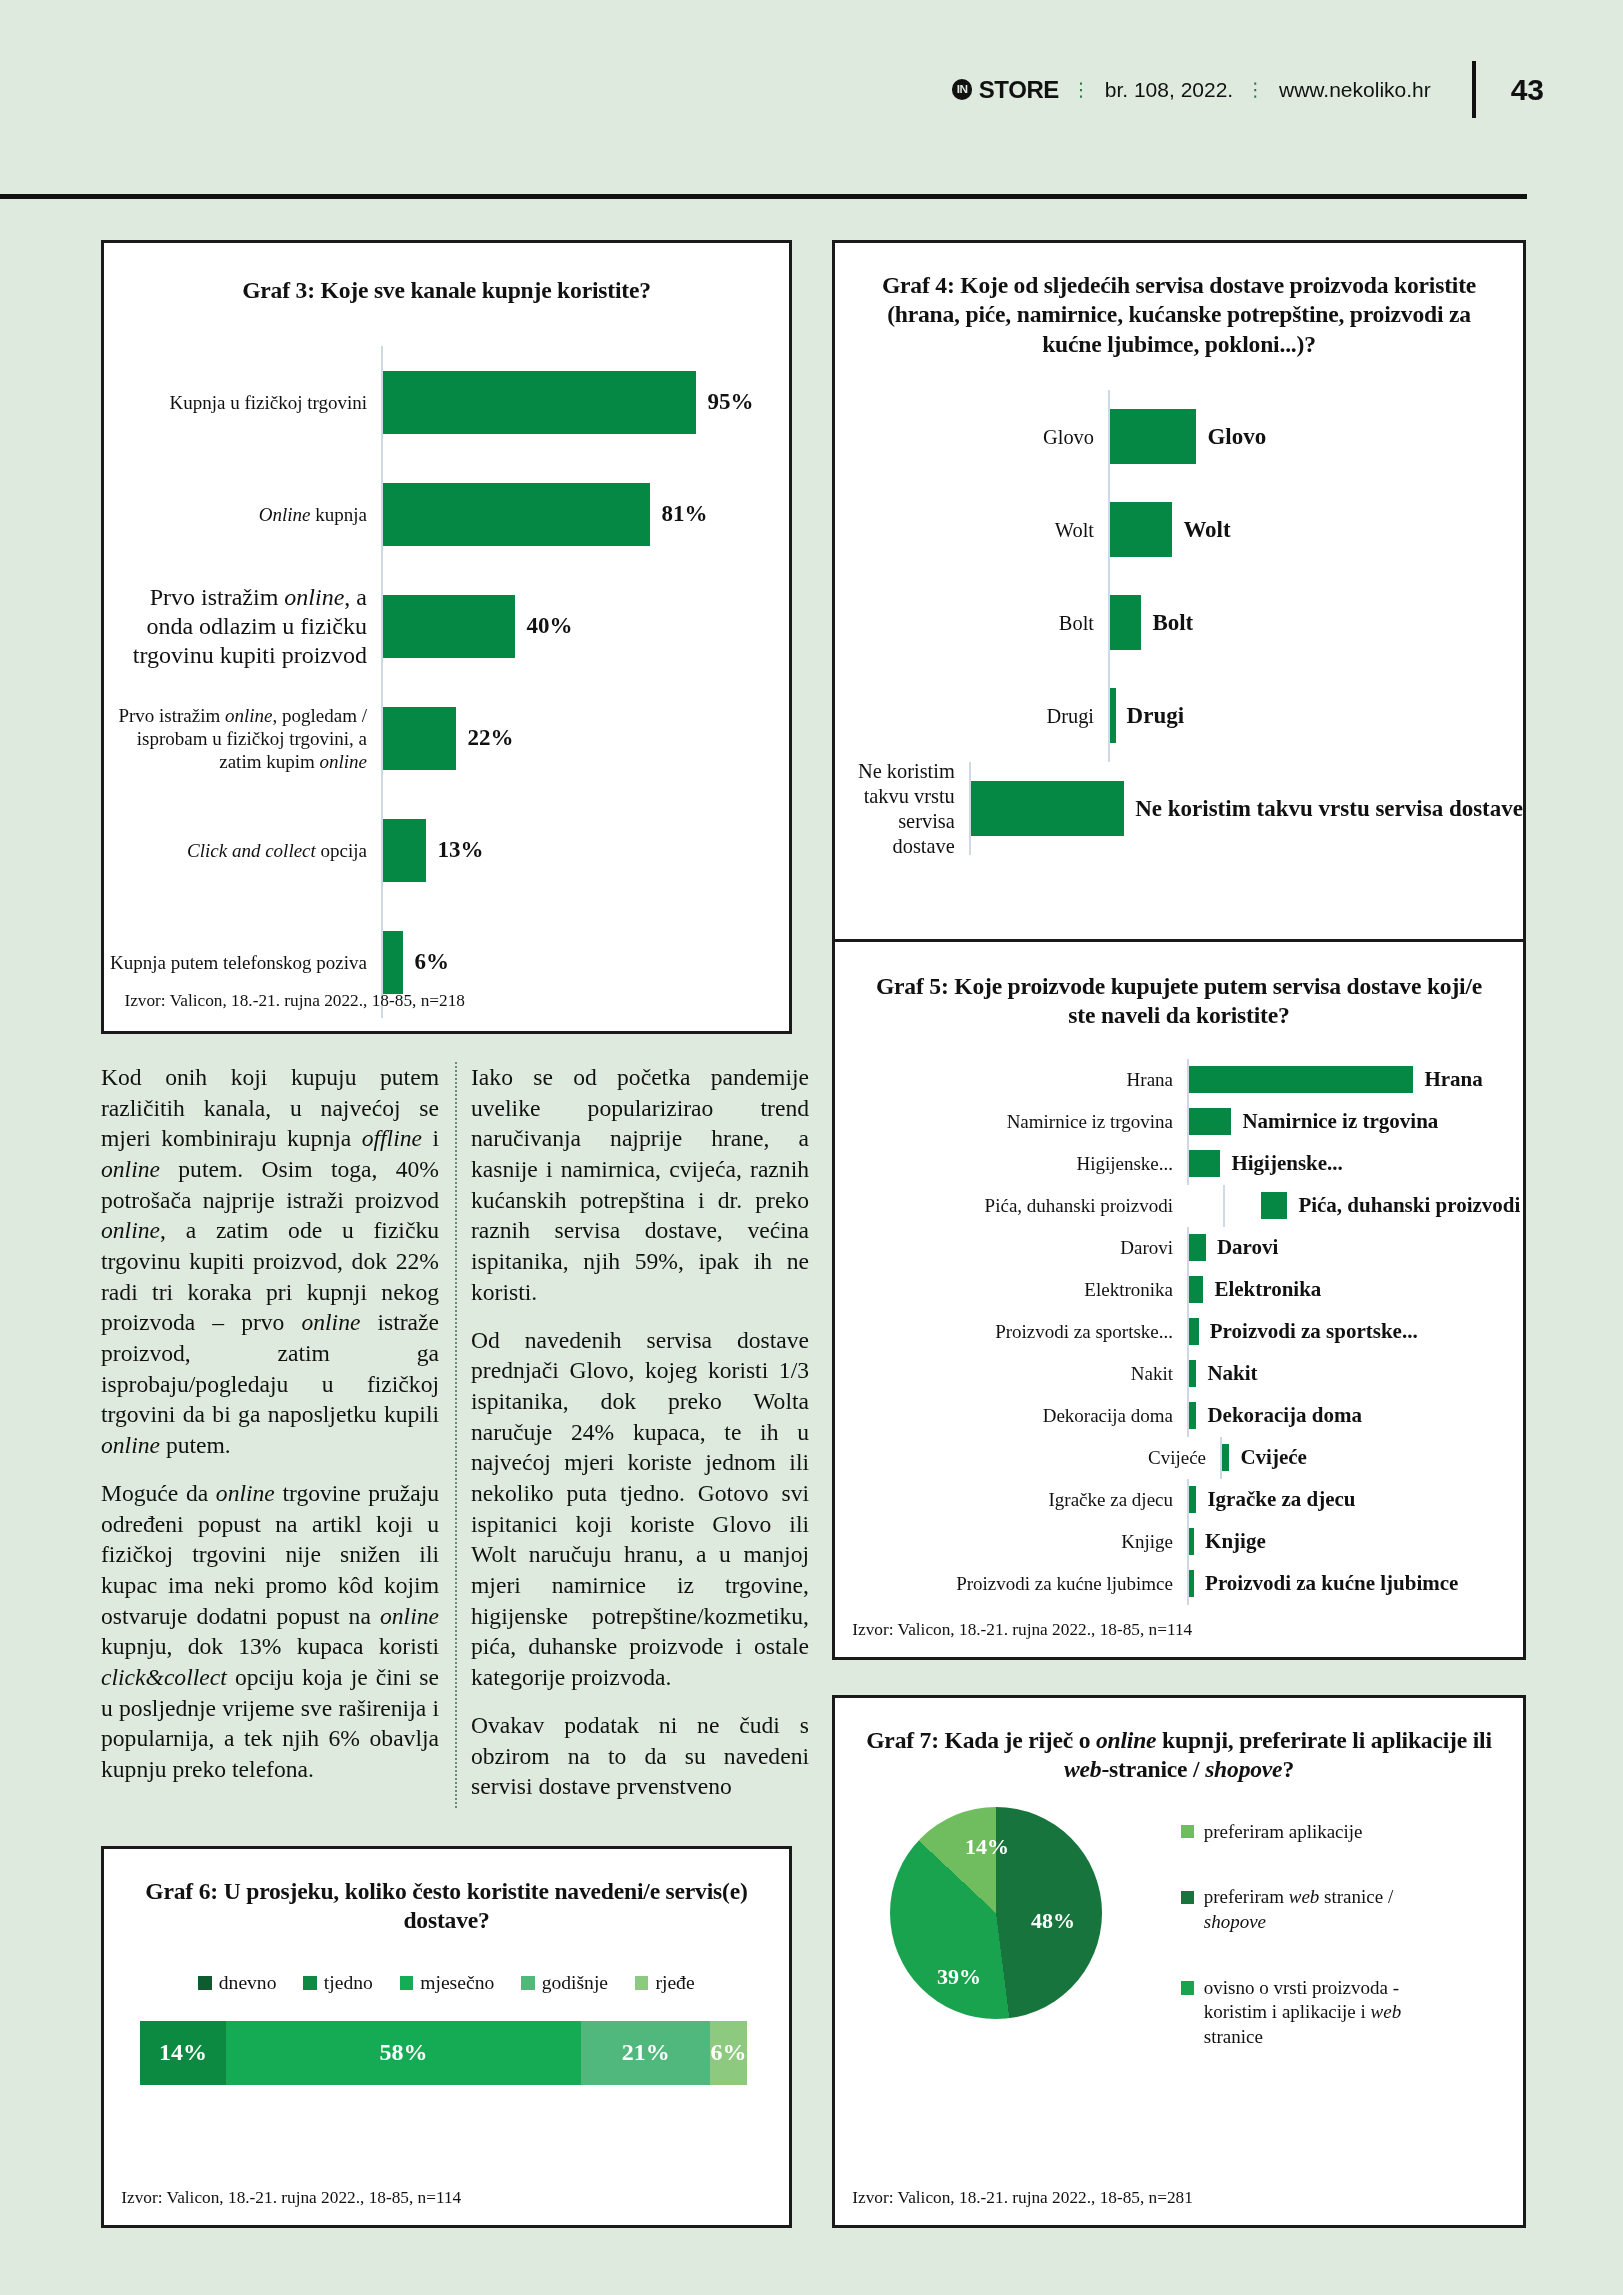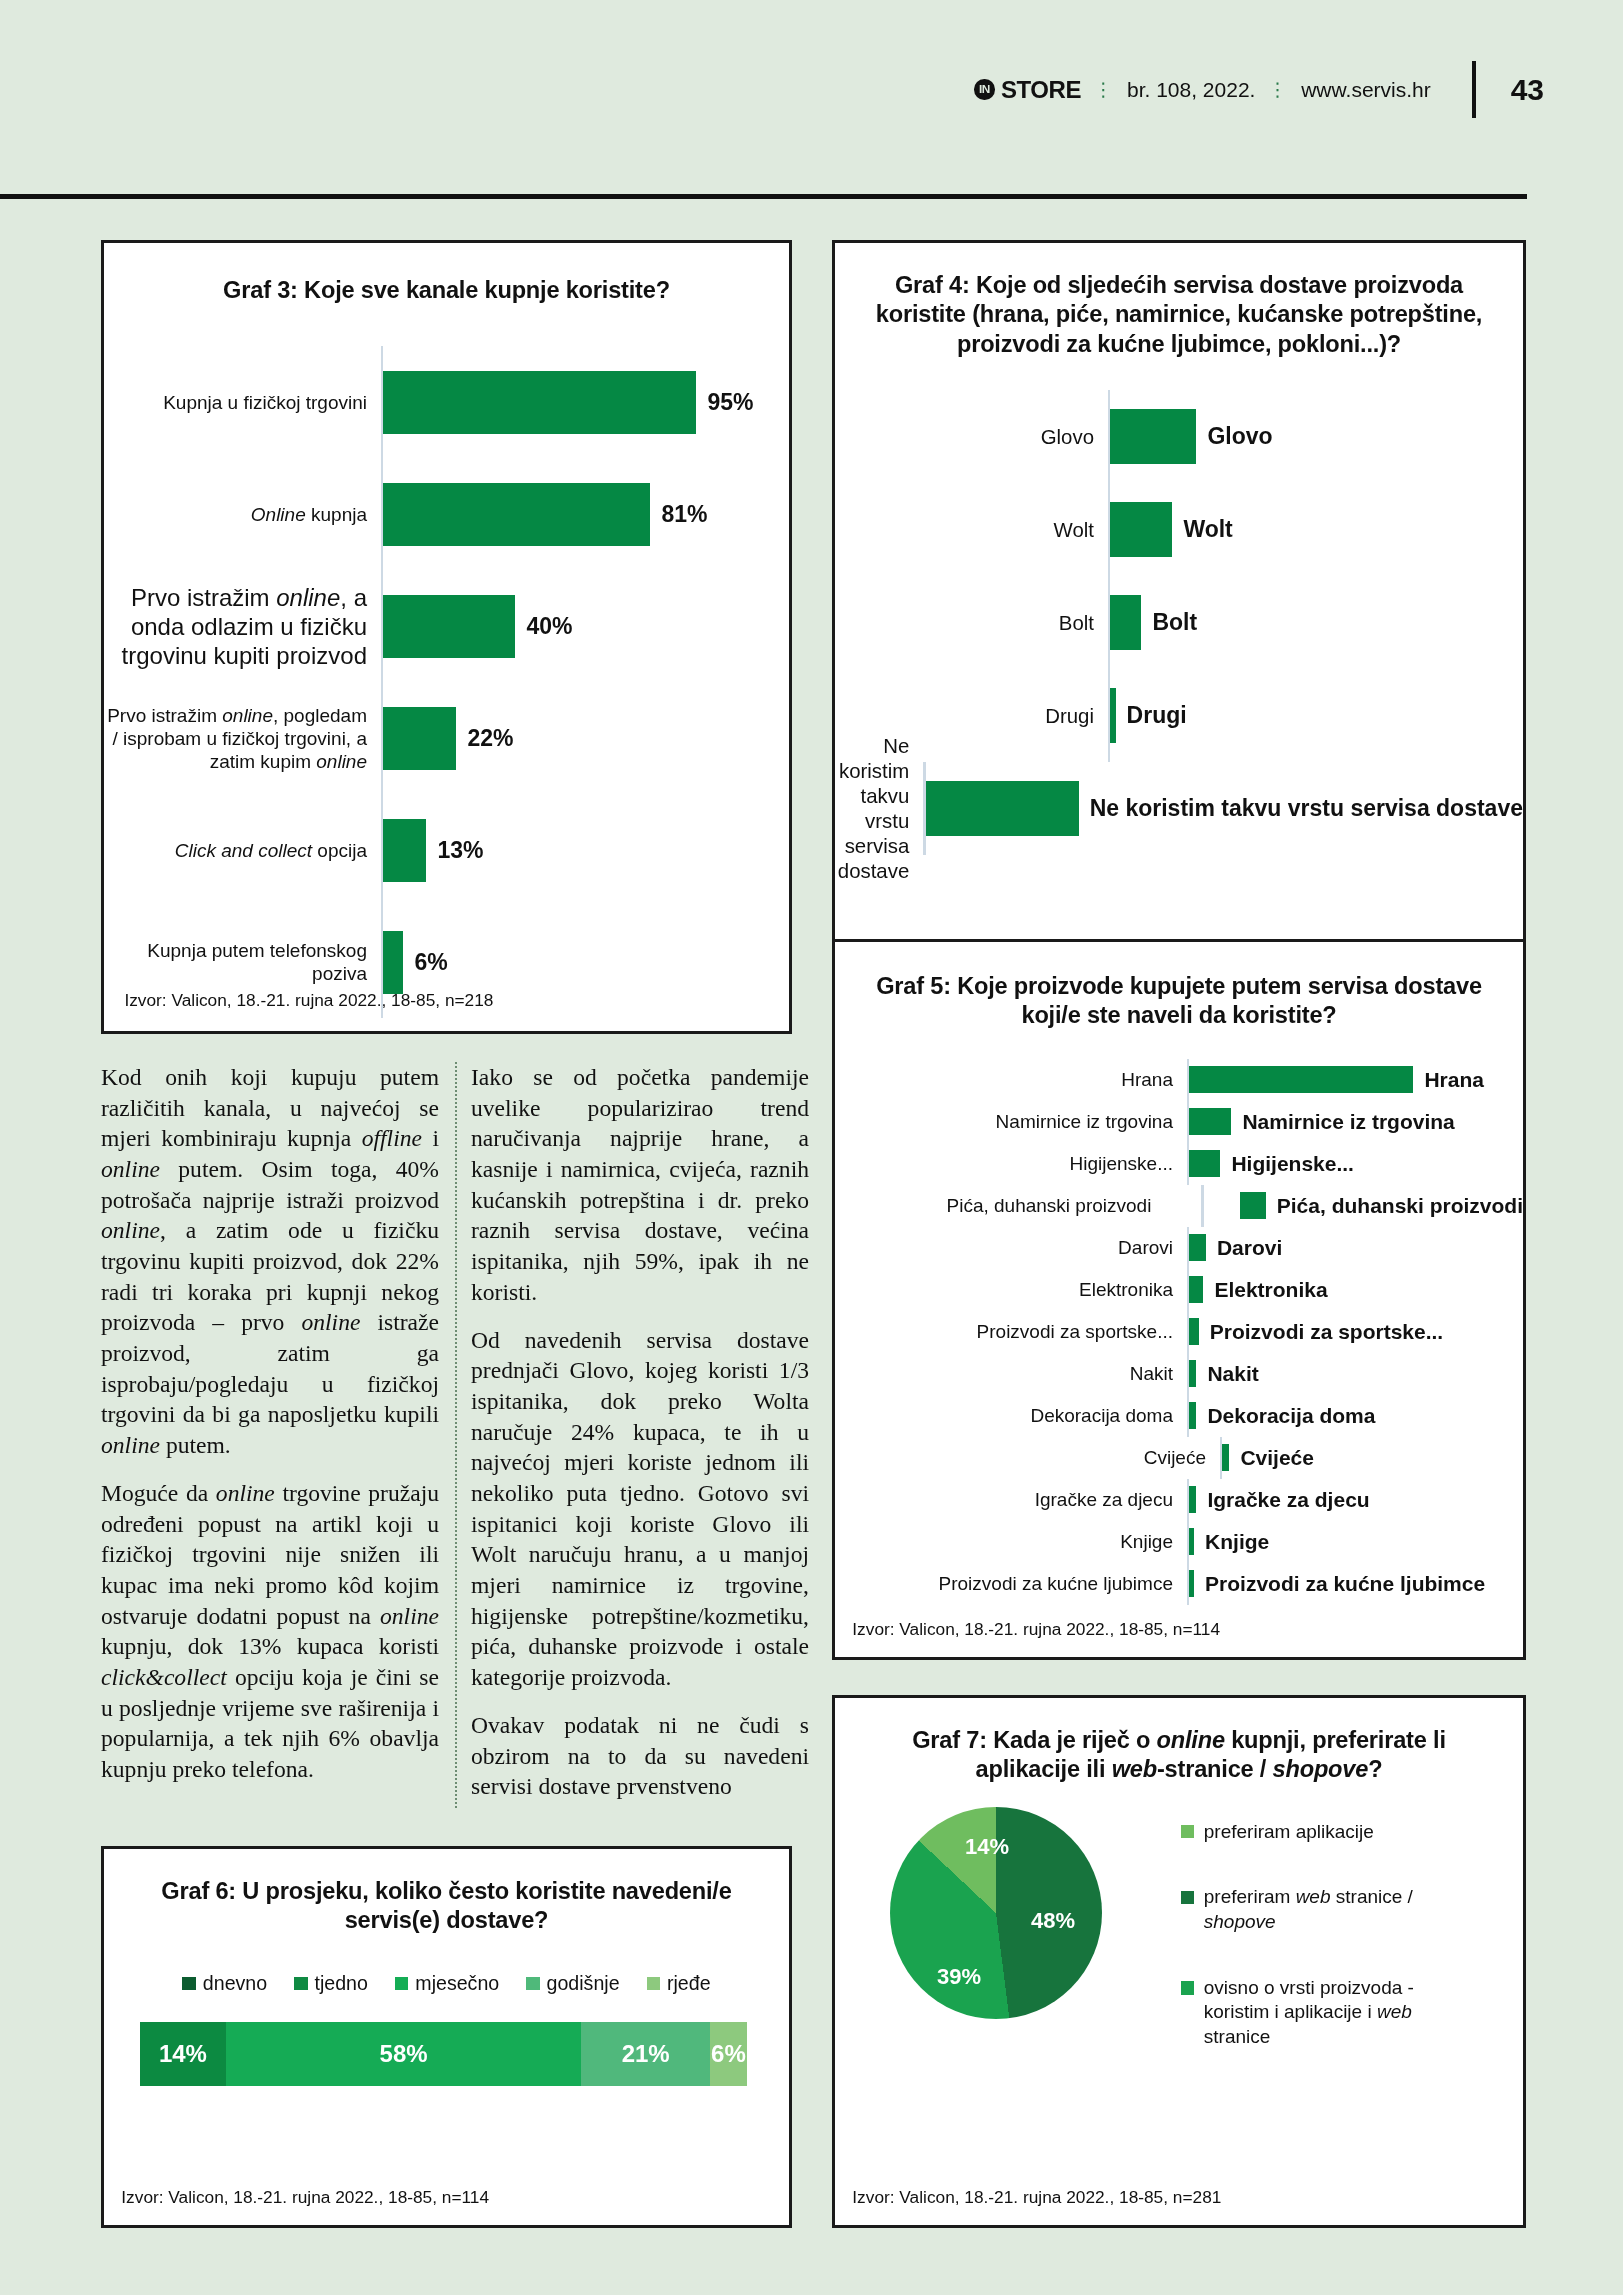--- a/index.html
+++ b/index.html
@@ -20,21 +20,21 @@
   }
   .mh-logo{font-weight:bold;font-size:24px;letter-spacing:-0.4px;display:flex;align-items:center;gap:6.3px;}
   .mh-mark{display:inline-block;width:20.4px;height:20.4px;border-radius:50%;background:#111;color:#dfeade;font-size:11.8px;line-height:20.4px;text-align:center;font-weight:bold;}
   .mh-sep{color:#2a7a4a;margin:0 12.6px;font-size:19px;letter-spacing:1.6px;}
   .mh-txt{font-size:21px;}
   .mh-rule{width:3.9px;height:57px;background:#111;margin:0 35px 0 41px;}
   .mh-page{font-weight:bold;font-size:30px;}
   .top-rule{position:absolute;top:194px;left:0;width:1527px;height:4.7px;background:#111;}
 
   
-  .box{position:absolute;background:#fff;border:3.1px solid #1a1a1a;box-sizing:border-box;}
+  .box{position:absolute;background:#fff;border:3.1px solid #1a1a1a;box-sizing:border-box;font-family:Liberation Serif, serif;}
   .ctitle{
     font-weight:bold;text-align:center;color:#111;
     font-size:23.6px;line-height:1.25;letter-spacing:-0.2px;
   }
   .src{font-size:17.3px;color:#111;}
 
   
   .hrow{display:flex;align-items:center;}
   .hlab{text-align:right;font-size:19px;line-height:1.22;color:#111;padding-right:14px;}
   .haxis{width:2.4px;background:#cdd9e4;align-self:stretch;flex:none;}
@@ -64,21 +64,21 @@
 <body>
 
 <div class="masthead">
   <span class="mh-logo">
     <span class="mh-mark">IN</span>
     <span>STORE</span>
   </span>
   <span class="mh-sep">⋮</span>
   <span class="mh-txt">br. 108, 2022.</span>
   <span class="mh-sep">⋮</span>
-  <span class="mh-txt">www.servis.hr</span>
+  <span class="mh-txt">www.nekoliko.hr</span>
   <span class="mh-rule"></span>
   <span class="mh-page">43</span>
 </div>
 <div class="top-rule"></div>
 
 <div class="box" style="left:101px;top:240px;width:691px;height:794px;">
   <div class="ctitle" style="margin:33px 47px 0 47px;">Graf 3: Koje sve kanale kupnje koristite?</div>
   <div style="margin:41px 0 0 0;" id="g3plot">
       <div class="hrow" style="height: 112px;">
         <div class="hlab" style="width: 263px; font-size: 19px;">Kupnja u fizičkoj trgovini</div>

